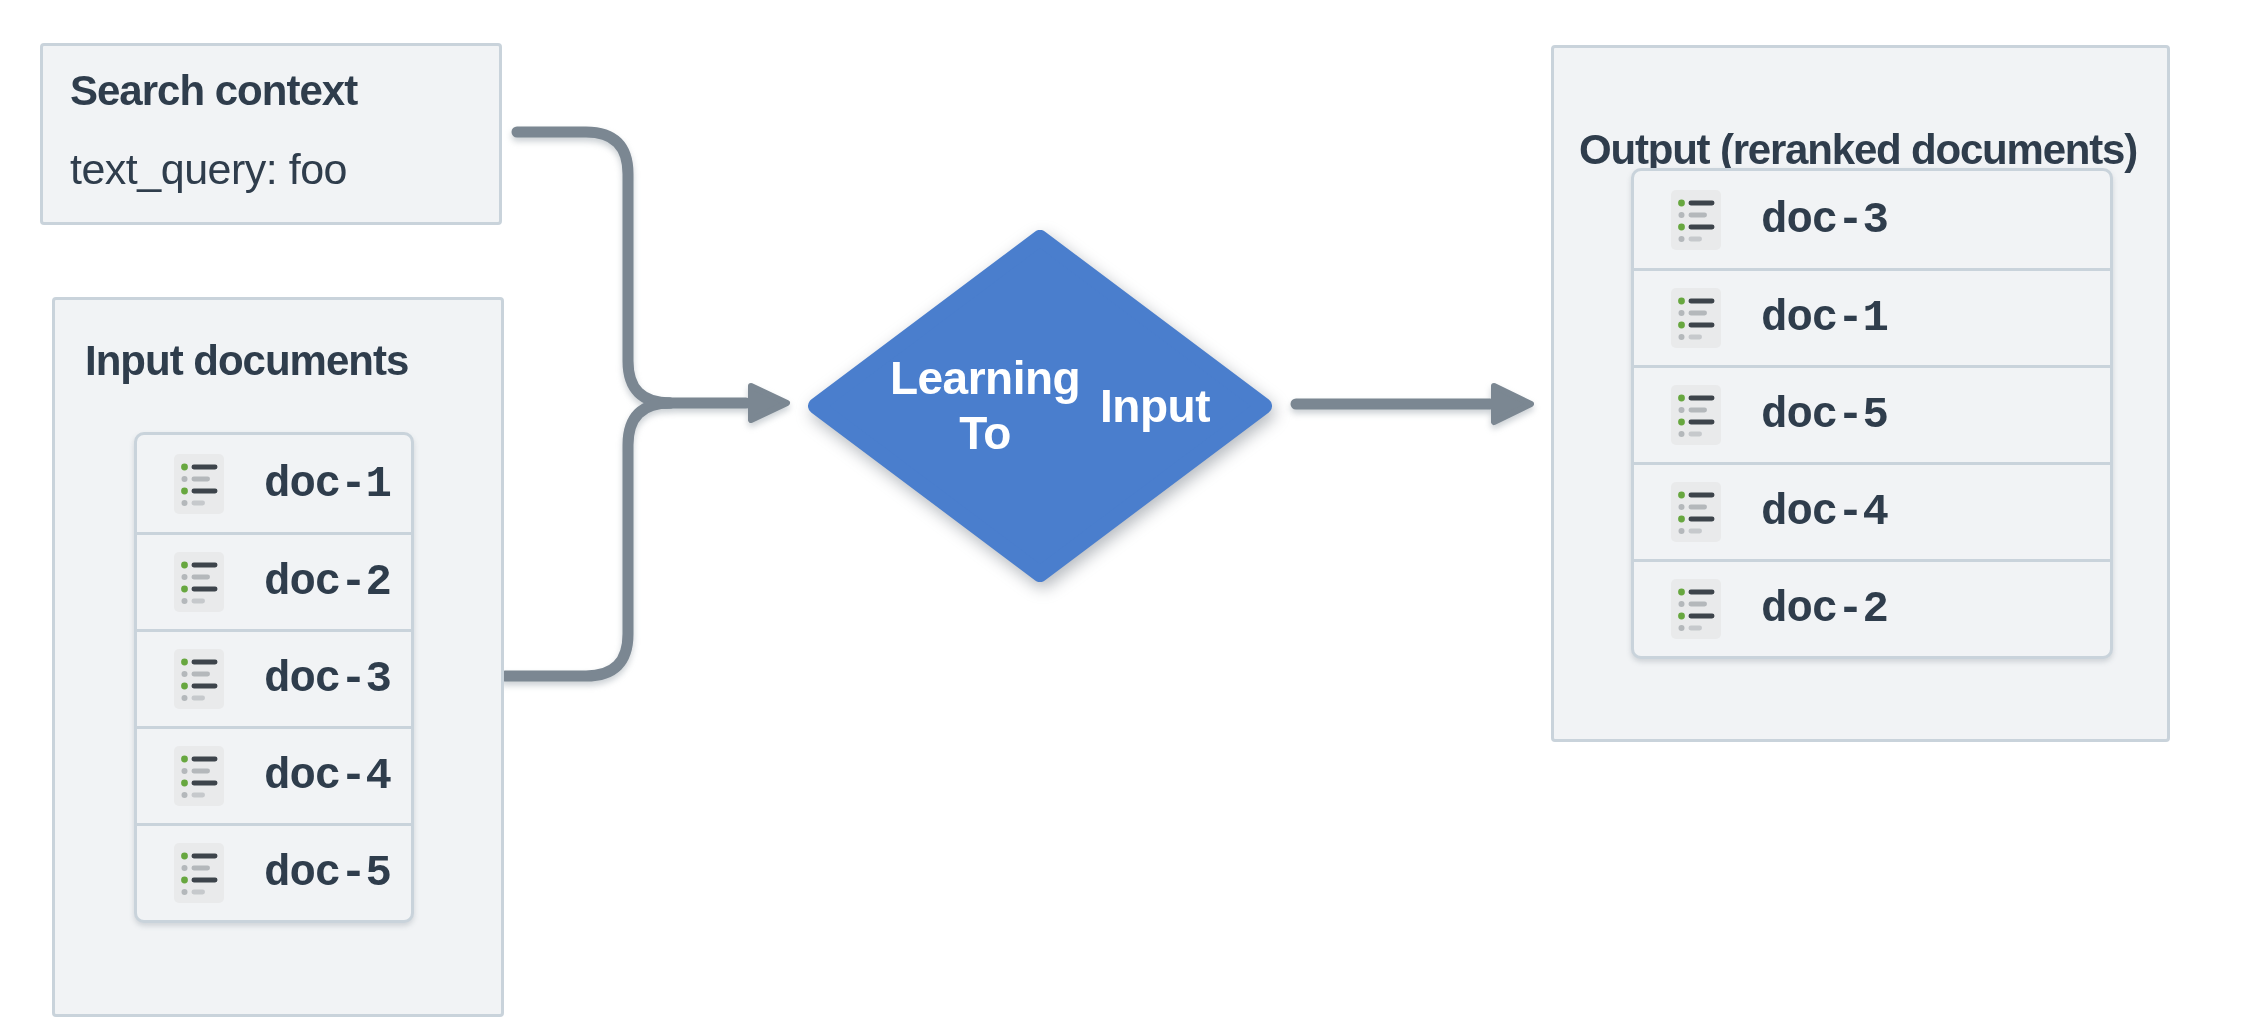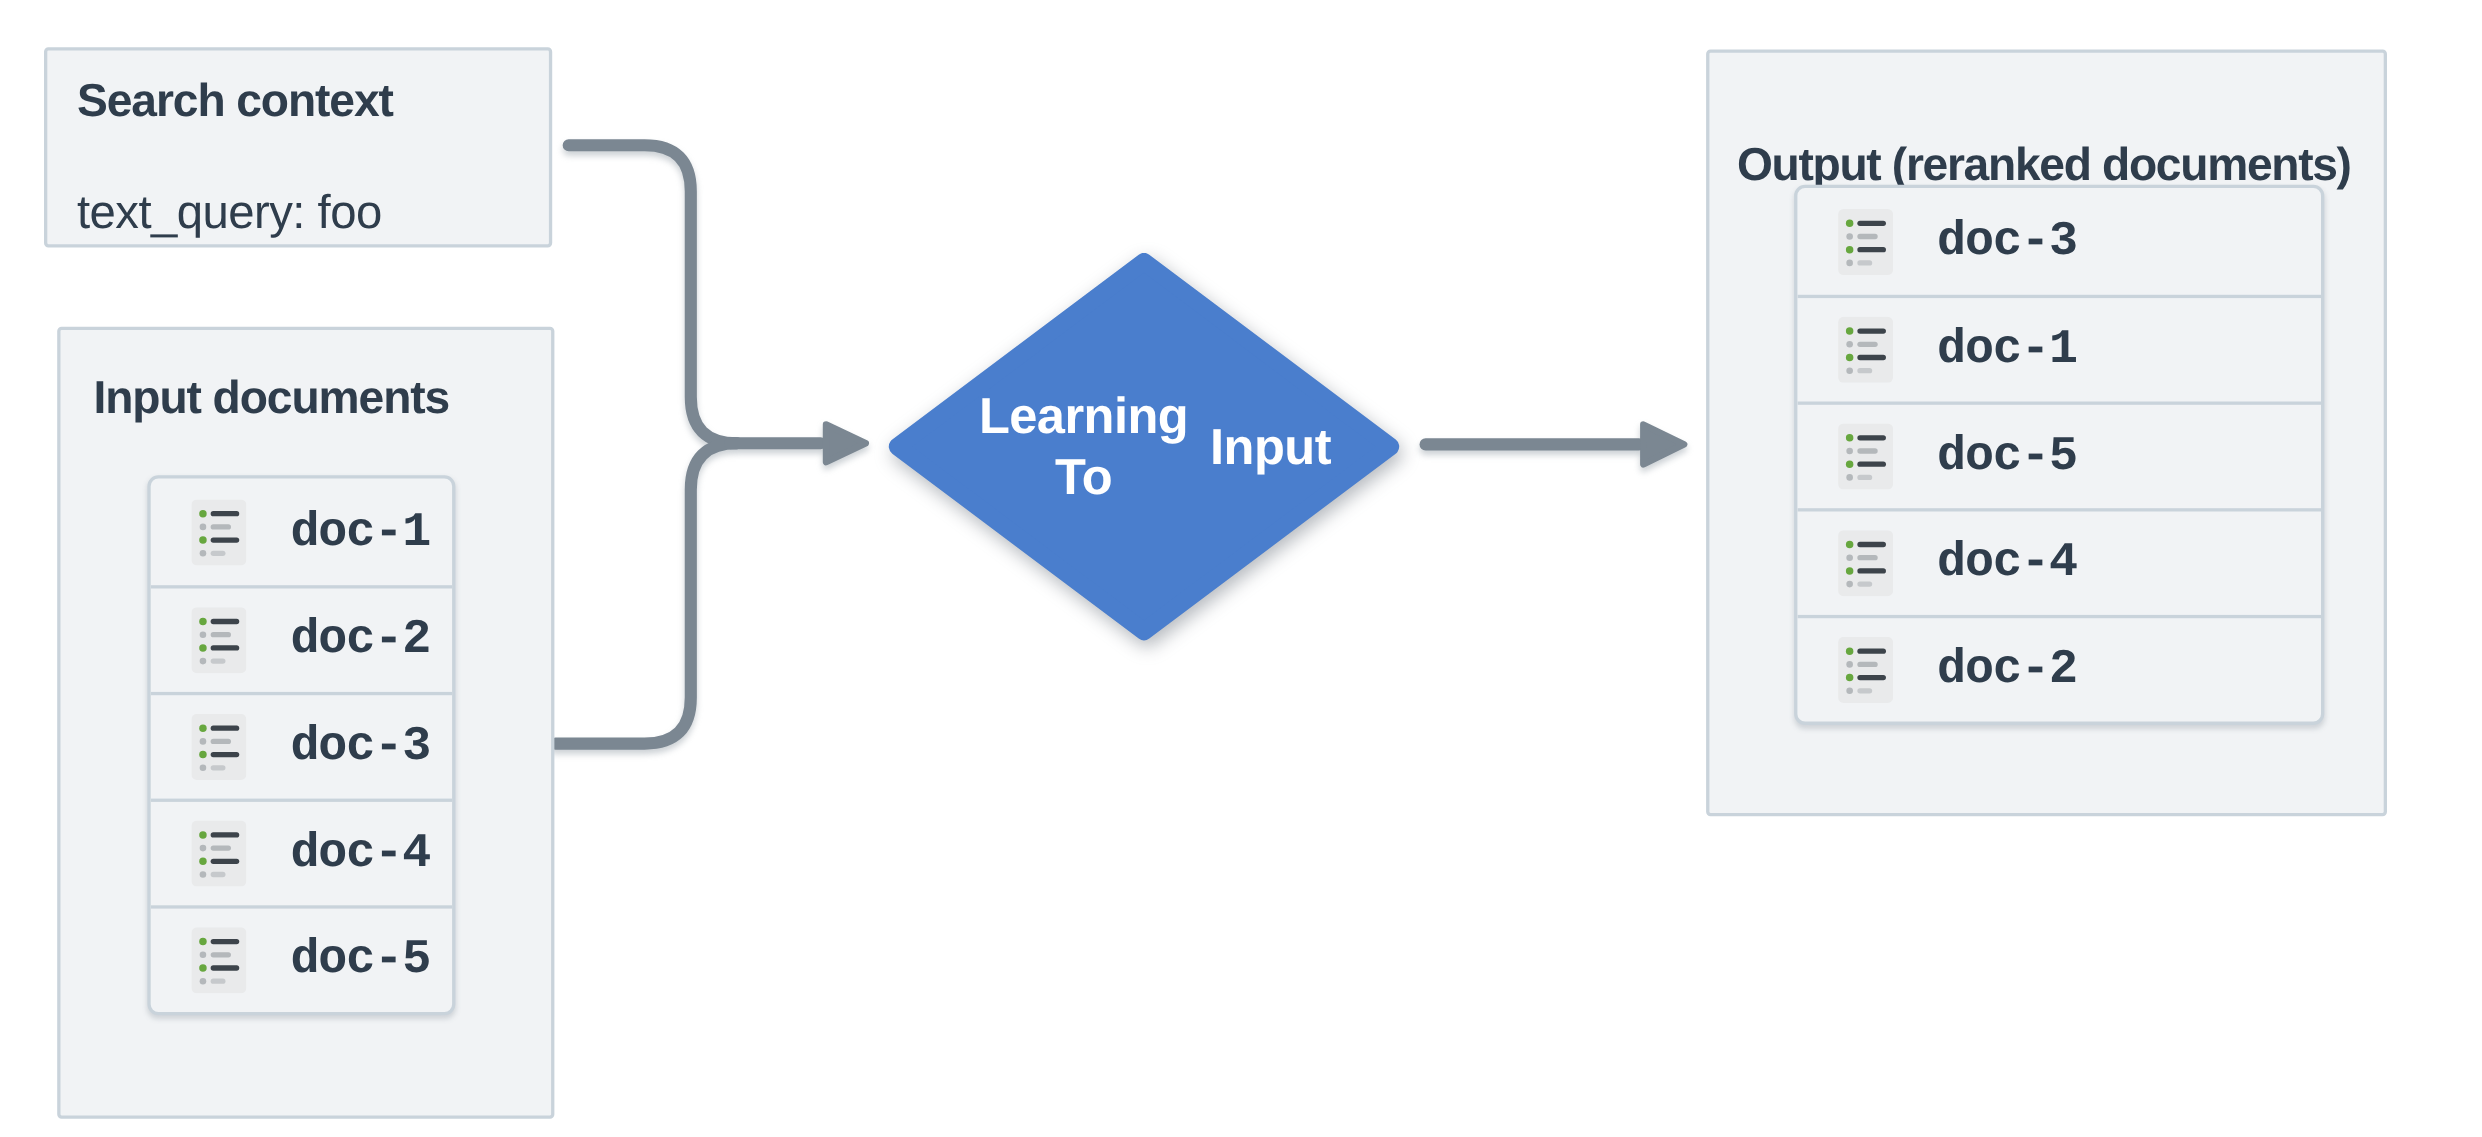--- a/index.html
+++ b/index.html
@@ -37,21 +37,21 @@
     font-size:42px;
     letter-spacing:-1px;
     line-height:1;
     white-space:nowrap;
     color:var(--text-dark);
   }
   .search-title{left:27px;top:24px;}
   .search-value{
     position:absolute;left:27px;top:102px;
     font-size:43px;line-height:1;letter-spacing:-0.5px;
-    white-space:nowrap;color:var(--text-dark);margin-top:24px;
+    white-space:nowrap;color:var(--text-dark);
   }
   .input-title{left:30px;top:40px;text-align:center;}
   .output-title{left:25px;top:38px;letter-spacing:-1.2px;margin-top:43px;}
 
   
   .doc-list{
     position:absolute;
     background:var(--box-fill);
     border:3px solid var(--box-border);
     border-radius:10px;

